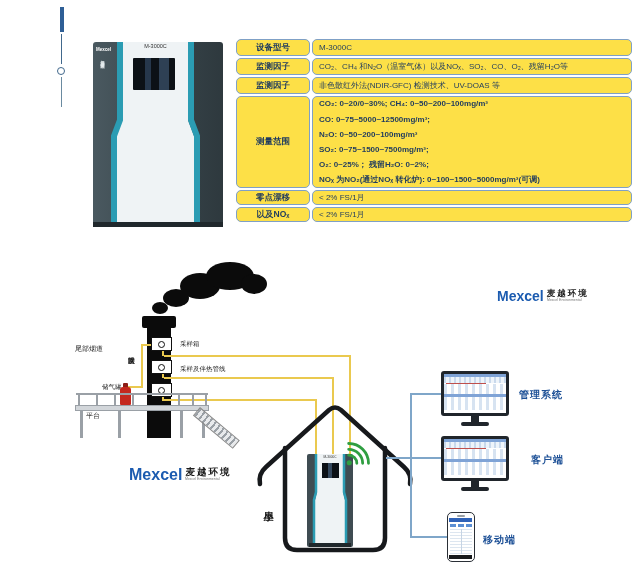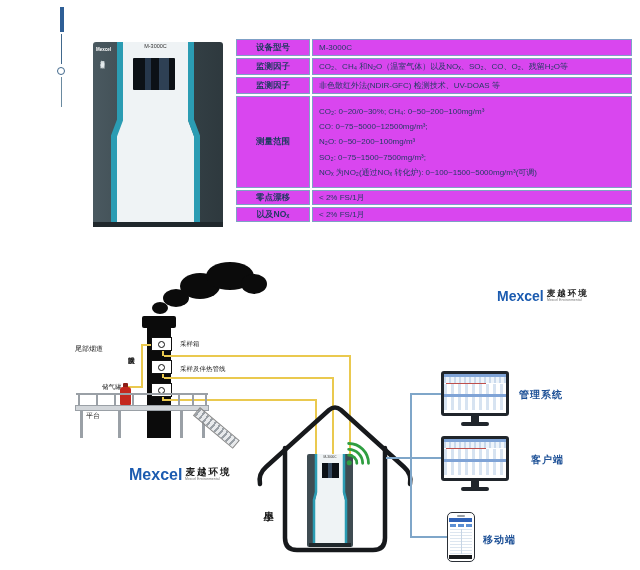--- a/index.html
+++ b/index.html
@@ -2,25 +2,25 @@
 <html><head>
 <meta charset="utf-8">
 <style>
   html,body{margin:0;padding:0;background:#fff;}
   .stage{position:relative;width:640px;height:570px;background:#fff;overflow:hidden;
          font-family:"Liberation Sans","DejaVu Sans",sans-serif;color:#223;}
   .abs{position:absolute;}
   .title{font-size:19px;font-weight:bold;color:#2f2f2f;letter-spacing:1px;}
   
   .spec{display:grid;grid-template-columns:74px 1fr;grid-template-rows:17px 17px 17px 92px 15px 15px;gap:2px;}
-  .cell{border:1.4px solid #7fa0c6;border-radius:0;background:#d946ef;color:#1e3a5f;
+  .cell{border:1.4px solid #7fa0c6;border-radius:5px;background:#fde047;color:#1e3a5f;
         display:flex;align-items:center;box-sizing:border-box;}
   .cell.lbl{justify-content:center;font-size:8.5px;font-weight:bold;}
   .cell.val{padding-left:6px;font-size:8px;}
-  .cell.range{flex-direction:column;align-items:flex-start;justify-content:center;}
+  .cell.range{flex-direction:column;align-items:flex-start;justify-content:center;font-weight:bold;}
   .rline{line-height:15.2px;font-size:8px;white-space:nowrap;}
   
   .vline{background:#41688c;}
   
   .dlabel{font-size:7px;color:#1a1a1a;white-space:nowrap;}
   .vtext{writing-mode:vertical-rl;text-orientation:upright;}
   .yline{background:#eac94f;}
   .bline{background:#7fa6c9;}
   .termlabel{font-size:10px;font-weight:bold;color:#1d5096;letter-spacing:1px;white-space:nowrap;}
   
@@ -84,20 +84,21 @@
     <div class="cell lbl">监测因子</div>
     <div class="cell val">CO₂、CH₄ 和N₂O（温室气体）以及NOₓ、SO₂、CO、O₂、残留H₂O等</div>
     <div class="cell lbl">监测因子</div>
     <div class="cell val">非色散红外法(NDIR-GFC) 检测技术、UV-DOAS 等</div>
     <div class="cell lbl">测量范围</div>
     <div class="cell val range">
       <div class="rline">CO₂: 0~20/0~30%;    CH₄: 0~50~200~100mg/m³</div>
       <div class="rline">CO: 0~75~5000~12500mg/m³;</div>
       <div class="rline">N₂O: 0~50~200~100mg/m³</div>
       <div class="rline">SO₂: 0~75~1500~7500mg/m³;</div>
+      <div class="rline">O₂: 0~25%；  残留H₂O: 0~2%;</div>
       <div class="rline">NOₓ 为NO₂(通过NOₓ 转化炉): 0~100~1500~5000mg/m³(可调)</div>
     </div>
     <div class="cell lbl">零点漂移</div>
     <div class="cell val">&lt; 2% FS/1月</div>
     <div class="cell lbl">以及NOₓ</div>
     <div class="cell val">&lt; 2% FS/1月</div>
   </div>
 
   <svg class="abs" style="left:142px;top:258px;" width="125" height="58" viewBox="0 0 125 58">
     <g fill="#0b0b0b">

